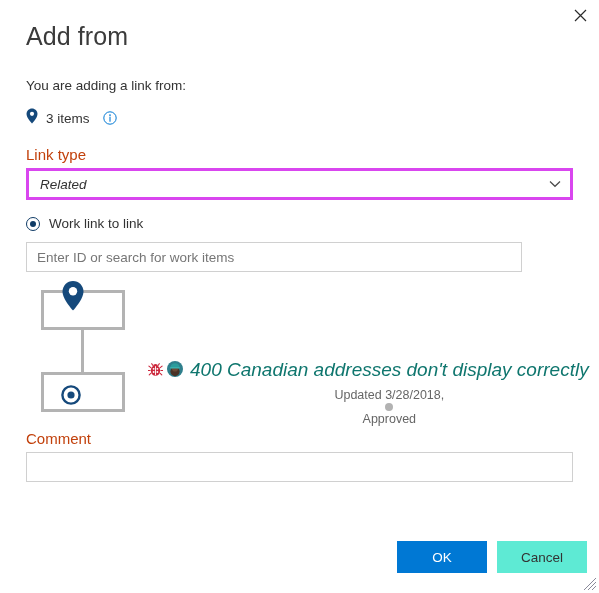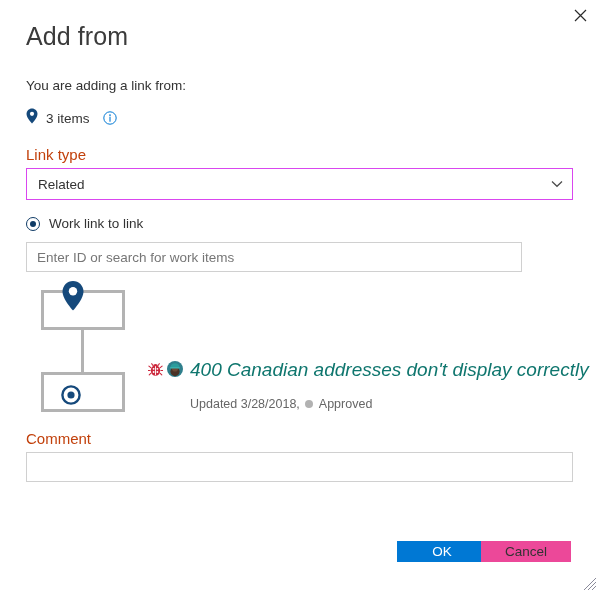--- a/index.html
+++ b/index.html
@@ -95,26 +95,27 @@
     left: 26px;
     top: 68px;
   }
 
   .select-wrap {
     position: absolute;
     left: 26px;
     top: 90px;
     width: 547px;
     height: 32px;
-    border: 1px solid #d946ef;
+    border: 3px solid #d946ef;
     background: #ffffff;
     box-sizing: border-box;
     display: flex;
     align-items: center;
     cursor: pointer;
+    font-style: italic;
   }
   .select-value {
     font-size: 13.5px;
     color: #333333;
     padding-left: 11px;
     flex: 1;
   }
   .chevron {
     width: 30px;
     display: flex;
@@ -225,26 +226,27 @@
     flex: 0 0 auto;
   }
   .wi-text { margin-left: 7px; }
   .wi-title {
     font-size: 19px;
     color: #0f766e;
     line-height: 17px;
     font-style: italic;
   }
   .wi-sub {
-    margin-top: 18px;
+    margin-top: 9px;
     font-size: 12.5px;
     color: #666666;
     display: flex;
     align-items: center;
     line-height: 16px;
+    flex-direction: column;
   }
   .state-dot {
     width: 8px;
     height: 8px;
     border-radius: 50%;
     background: #b2b2b2;
     display: inline-block;
     margin: 0 6px 0 5px;
   }
 
@@ -273,37 +275,37 @@
   .footer {
     position: absolute;
     left: 0;
     right: 0;
     bottom: 0;
     height: 60px;
   }
   .btn {
     position: absolute;
     top: 8px;
-    height: 21px;
+    height: 32px;
     border: none;
     font-family: "Liberation Sans", sans-serif;
     font-size: 13.5px;
     cursor: pointer;
     padding: 0;
   }
   .btn-ok {
     right: 112px;
     width: 90px;
     background: #0078d4;
     color: #ffffff;
   }
   .btn-cancel {
-    right: 28px;
+    right: 12px;
     width: 90px;
-    background: #ec4899;
+    background: #5eead4;
     color: #333333;
   }
 
   .resize-grip {
     position: absolute;
     right: 2px;
     bottom: 2px;
     width: 14px;
     height: 14px;
   }

